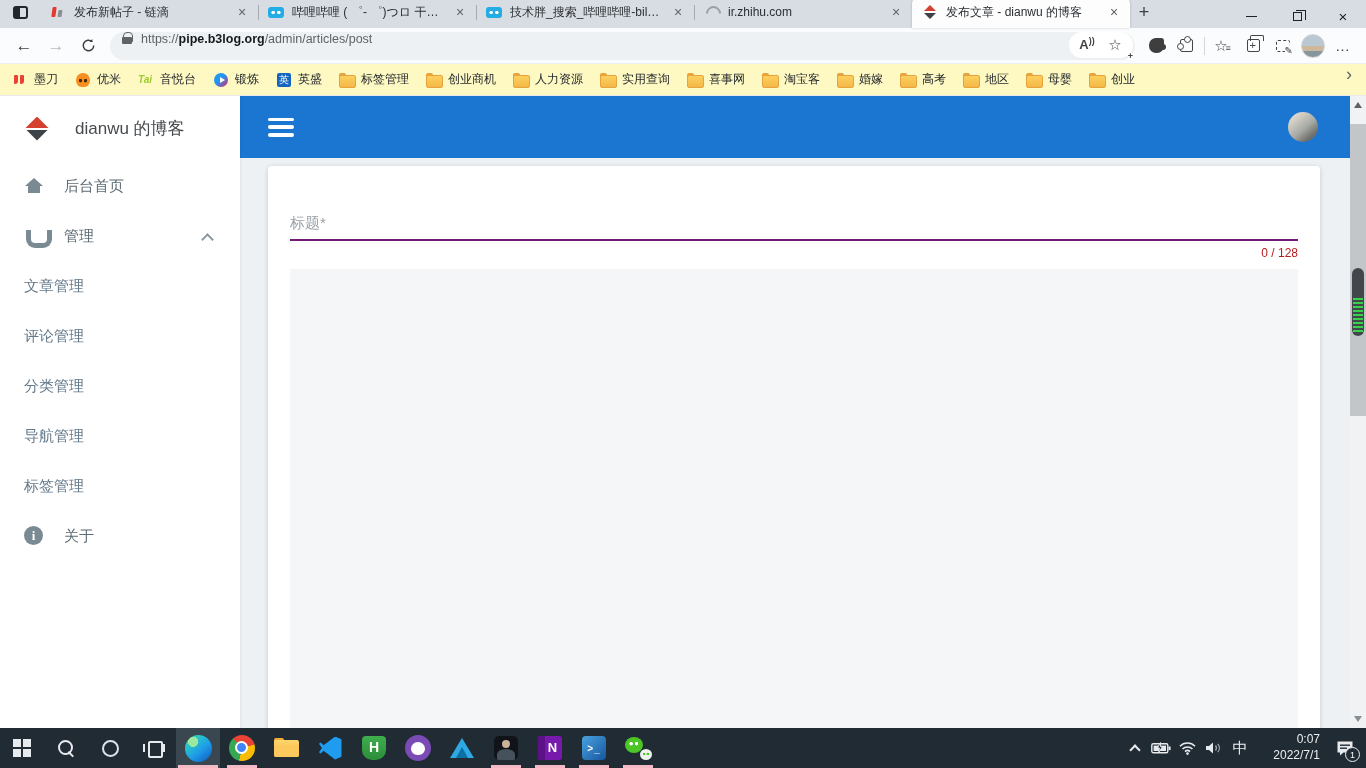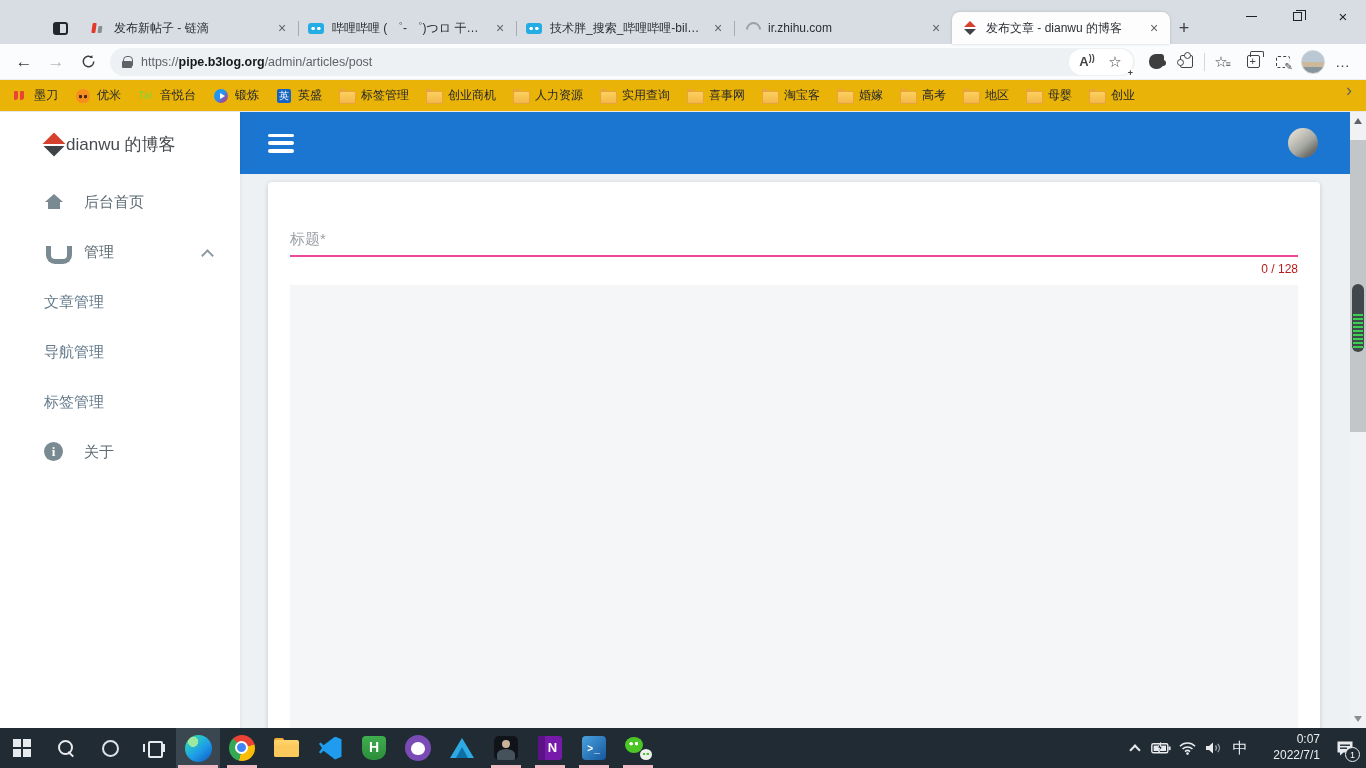--- a/index.html
+++ b/index.html
@@ -1,21 +1,21 @@
 <!DOCTYPE html>
 <html><head>
 <meta charset="utf-8">
 <style>
   * { margin:0; padding:0; box-sizing:border-box; }
   html,body { width:1366px; height:768px; overflow:hidden; }
   body { font-family:"Liberation Sans","DejaVu Sans",sans-serif; font-size:13px; color:#202124; background:#fff; }
   .screen { width:1366px; height:768px; display:flex; flex-direction:column; position:relative; }
 
   
-  .tabstrip { height:44px; background:#d8dde3; display:flex; align-items:flex-end;padding-left:40px; }
+  .tabstrip { height:28px; background:#d8dde3; display:flex; align-items:flex-end; }
   .tab-actions-btn { width:40px; height:32px; display:flex; align-items:center; justify-content:center; }
   .tab-actions-glyph { width:15px; height:13px; border:2px solid #23272b; border-radius:3px; position:relative; }
   .tab-actions-glyph::before { content:''; position:absolute; left:0; top:0; bottom:0; width:5px; background:#23272b; }
   #tabs { display:flex; height:32px; align-items:flex-end; }
   .tab { width:218px; height:32px; display:flex; align-items:center; gap:8px; padding:0 8px 0 10px; position:relative; cursor:default; }
   .tab.sep::before { content:''; position:absolute; left:0; top:9px; width:1px; height:15px; background:#a6abb2; }
   .tab.active { background:#fdfdfe; border-radius:8px 8px 0 0; box-shadow:0 0 3px rgba(0,0,0,.18); }
   .fav { width:16px; height:16px; position:relative; flex:none; }
   .tab-title { flex:1; font-size:12px; color:#2b2f33; white-space:nowrap; overflow:hidden; text-overflow:ellipsis; }
   .tab-close { font-size:14px; color:#5f6368; width:16px; text-align:center; flex:none; }
@@ -32,21 +32,21 @@
   .liandi-favicon::before { left:2px; } .liandi-favicon::after { left:8px; background:#8a8f94; height:7px; top:6px; }
   .bilibili-favicon::before { content:''; position:absolute; left:0; top:3px; width:16px; height:11px; border-radius:3px; background:
       radial-gradient(circle at 32% 50%, #fff 1.5px, transparent 2px),
       radial-gradient(circle at 68% 50%, #fff 1.5px, transparent 2px), #23ade5; }
   .loading-favicon::before { content:''; position:absolute; left:2px; top:2px; width:11px; height:11px; border:2px solid #9aa0a6; border-radius:50%; border-bottom-color:transparent; border-left-color:transparent; transform:rotate(-45deg); }
   .b3log-favicon::before { content:''; position:absolute; left:1px; top:1px; width:14px; height:14px; clip-path:polygon(50% 0,100% 50%,50% 100%,0 50%); background:linear-gradient(#d6402f 46%, #fff 46% 54%, #3e4347 54%); }
 
   .navbar { height:36px; background:#fbfcfd; display:flex; align-items:center; padding:0 8px; border-bottom:1px solid #eceef0; }
   .nav-btn { width:32px; height:32px; display:flex; align-items:center; justify-content:center; font-size:17px; color:#3c4043; flex:none; }
   .nav-btn.disabled { color:#b6babe; }
-  .urlbar { flex:1; height:28px; margin:0 6px; background:#eef1f3; border-radius:14px; display:flex; align-items:center; padding:0 2px 0 12px; }
+  .urlbar { flex:1; height:28px; margin:0 6px; background:#eef1f3; border-radius:14px; display:flex; align-items:flex-start; padding:0 2px 0 12px; }
   .lock-icon { width:10px; height:12px; position:relative; margin-right:9px; flex:none; }
   .lock-icon::before { content:''; position:absolute; left:1px; top:0; width:8px; height:8px; border:1.5px solid #5f6368; border-radius:4px 4px 0 0; }
   .lock-icon::after { content:''; position:absolute; left:0; top:5px; width:10px; height:7px; background:#5f6368; border-radius:1px; }
   .url-text { font-size:12.5px; color:#5f6368; white-space:nowrap; overflow:hidden; flex:1; }
   .url-host { color:#17191c; font-weight:bold; }
   .url-pill-right { margin-left:auto; background:#fff; border-radius:13px; height:26px; display:flex; align-items:center; padding:0 4px; }
   .pill-ic { width:28px; height:26px; display:flex; align-items:center; justify-content:center; color:#444; font-size:13px; }
   .read-aloud { position:relative; font-weight:bold; }
   .read-aloud i { font-style:normal; font-size:9px; position:relative; top:-4px; }
   .star { font-size:15px; color:#444; position:relative; }
@@ -61,45 +61,45 @@
   .favstar-glyph { font-size:15px; color:#444; }
   .favstar-glyph i { font-style:normal; font-size:9px; letter-spacing:-1px; position:relative; left:-2px; }
   .collections-glyph { width:13px; height:13px; border:1.5px solid #444; border-radius:2px; position:relative; }
   .collections-glyph::before { content:''; position:absolute; left:2px; top:-5px; width:12px; height:5px; border:1.5px solid #444; border-bottom:none; border-radius:2px 2px 0 0; }
   .collections-glyph::after { content:'+'; position:absolute; left:2px; top:-1px; font-size:11px; color:#444; }
   .capture-glyph { width:14px; height:12px; border:1.5px dashed #444; border-radius:2px; position:relative; }
   .capture-glyph::after { content:'✎'; position:absolute; right:-4px; bottom:-5px; font-size:10px; background:#fbfcfd; color:#444; }
   .toolbar-avatar { width:24px; height:24px; border-radius:50%; background:linear-gradient(#b9c8d2 0 52%, #cdb89c 52% 72%, #87959d 72%); border:1px solid #d0d4d8; }
   .more-glyph { font-size:15px; color:#444; letter-spacing:1px; }
 
-  .bookmarksbar { height:32px; background:#eab308; display:flex; padding:0 6px 0 12px; border-bottom:1px solid #e7e9eb; }
+  .bookmarksbar { height:32px; background:#fef9c3; display:flex; padding:0 6px 0 12px; border-bottom:1px solid #e7e9eb; }
   #bookmarks { display:flex; align-items:center; flex:1; overflow:hidden; }
   .bm-item { display:flex; align-items:center; gap:6px; margin-right:17px; flex:none; }
   .bm-label { font-size:12px; color:#24282c; white-space:nowrap; }
   .bm { width:16px; height:16px; position:relative; flex:none; }
   .folder-icon::before { content:''; position:absolute; left:0; top:1px; width:7px; height:4px; background:#e8a33d; border-radius:2px 2px 0 0; }
   .folder-icon::after { content:''; position:absolute; left:0; top:3px; width:15px; height:11px; background:linear-gradient(#fdd05f,#f2b847); border:1px solid #e8a33d; border-radius:2px; }
   .modao-icon::before, .modao-icon::after { content:''; position:absolute; top:3px; width:4px; height:9px; background:#e84335; border-radius:1px 1px 3px 1px; }
   .modao-icon::before { left:2px; } .modao-icon::after { left:8px; }
   .youmi-icon::before { content:''; position:absolute; left:1px; top:1px; width:14px; height:14px; border-radius:50% 50% 45% 45%; background:
       radial-gradient(circle at 32% 55%, #4a2c12 1.5px, transparent 2px),
       radial-gradient(circle at 68% 55%, #4a2c12 1.5px, transparent 2px), #f78f1e; }
   .yinyuetai-icon::before { content:'Tai'; position:absolute; left:0; top:2px; font-size:10px; font-style:italic; font-weight:bold; color:#9ccc2c; }
   .duanlian-icon::before { content:''; position:absolute; left:1px; top:1px; width:14px; height:14px; border-radius:50%; background:linear-gradient(135deg,#2196f3 45%, #e91e63); }
   .duanlian-icon::after { content:''; position:absolute; left:7px; top:5px; border-left:5px solid #fff; border-top:3px solid transparent; border-bottom:3px solid transparent; }
   .yingsheng-icon::before { content:'英'; position:absolute; left:1px; top:1px; width:14px; height:14px; background:#1565c0; color:#fff; font-size:10px; line-height:14px; text-align:center; border-radius:2px; }
   .bm-overflow { font-size:18px; color:#5f6368; padding:0 8px; }
 
   
   .page { flex:1; display:flex; position:relative; background:#eef1f4; overflow:hidden; }
   .sidebar { width:240px; background:#fff; flex:none; box-shadow:1px 0 3px rgba(0,0,0,.06); z-index:2; }
-  .logo-row { height:65px; display:flex; align-items:center; gap:0; padding-left:42px; }
+  .logo-row { height:65px; display:flex; align-items:center; gap:26px; padding-left:25px; }
   .logo-diamond { width:24px; height:24px; clip-path:polygon(50% 0,100% 50%,50% 100%,0 50%); background:linear-gradient(#d6402f 45%, #fff 45% 55%, #3e4347 55%); flex:none; }
   .logo-text { font-size:17px; color:#474b4f; }
-  .side-item { height:50px; display:flex; align-items:center; gap:20px; padding-left:24px; position:relative; color:#5d6b74; font-size:15px; cursor:default;margin-left:20px; }
+  .side-item { height:50px; display:flex; align-items:center; gap:20px; padding-left:24px; position:relative; color:#5d6b74; font-size:15px; cursor:default; }
   .side-item.subitem { color:#64798a; }
   .side-item.active { color:#1976d2; }
   .side-item.active::before { content:''; position:absolute; left:0; top:0; width:4px; height:50px; background:#1976d2; }
   .ic { width:20px; height:20px; position:relative; flex:none; }
   .home-icon::before { content:''; position:absolute; left:1px; top:2px; border-left:9px solid transparent; border-right:9px solid transparent; border-bottom:8px solid #7a8a93; }
   .home-icon::after { content:''; position:absolute; left:4px; top:10px; width:12px; height:7px; background:#7a8a93; }
   .plus-circle-icon::before { content:'+'; position:absolute; left:0; top:0; width:20px; height:20px; background:#1976d2; color:#fff; border-radius:50%; font-size:16px; font-weight:bold; line-height:19px; text-align:center; }
   .magnet-icon::before { content:''; position:absolute; left:2px; top:4px; width:16px; height:13px; border:5px solid #7a8a93; border-top:none; border-radius:0 0 9px 9px; }
   .gear-icon::before { content:''; position:absolute; left:1px; top:1px; width:18px; height:18px; border-radius:50%; background:repeating-conic-gradient(#7a8a93 0 26deg, transparent 26deg 60deg); }
   .gear-icon::after { content:''; position:absolute; left:4px; top:4px; width:12px; height:12px; border-radius:50%; border:3.5px solid #7a8a93; background:#fff; }
@@ -110,21 +110,21 @@
   .chev.up { transform:rotate(-135deg); margin-top:6px; }
   .chev.down { transform:rotate(45deg); margin-top:-4px; }
 
   .main { flex:1; display:flex; flex-direction:column; min-width:0; }
   .appbar { height:62px; background:#1b76d2; display:flex; align-items:center; padding:0 32px 0 28px; flex:none; }
   .hamburger { width:26px; height:19px; display:flex; flex-direction:column; justify-content:space-between; }
   .hamburger span { display:block; height:3.5px; background:#fff; border-radius:2px; }
   .appbar-avatar { margin-left:auto; width:30px; height:30px; border-radius:50%; background:linear-gradient(140deg,#d9d4c9 20%, #a7a9a4 55%, #6e6f6b 80%); }
   .content { flex:1; position:relative; overflow:hidden; }
   .card { position:absolute; left:28px; top:8px; width:1052px; height:640px; background:#fff; border-radius:4px; box-shadow:0 1px 5px rgba(0,0,0,.16); padding:0 22px; }
-  .title-input { display:block; width:100%; margin-top:44px; border:none; outline:none; border-bottom:2px solid #ec4899; font-size:15px; padding:4px 0 8px; color:#333; background:transparent; }
+  .title-input { display:block; width:100%; margin-top:44px; border:none; outline:none; border-bottom:2px solid #701a75; font-size:15px; padding:4px 0 8px; color:#333; background:transparent; }
   .title-input::placeholder { color:#9aa0a6; }
   .char-counter { text-align:right; font-size:12px; color:#b91c1c; margin-top:5px; }
   .editor-area { margin-top:9px; height:520px; background:#f4f6f7; }
 
   
   .page-scrollbar { width:16px; flex:none; background:#f1f2f4; display:flex; flex-direction:column; align-items:center; position:relative; z-index:3; }
   .sb-arrow-up { margin-top:6px; width:0; height:0; border-left:4.5px solid transparent; border-right:4.5px solid transparent; border-bottom:6px solid #5f6368; }
   .sb-arrow-down { position:absolute; bottom:6px; width:0; height:0; border-left:4.5px solid transparent; border-right:4.5px solid transparent; border-top:6px solid #8a8d91; }
   .sb-thumb { position:absolute; top:28px; left:0; width:16px; height:292px; background:#c3c6c9; }
   .sb-marker { position:absolute; top:172px; left:2px; width:12px; height:68px; background:#42474b; border-radius:6px; overflow:hidden; }
@@ -358,20 +358,26 @@
           </div>
           <div class="side-item">
             <span class="ic magnet-icon"></span>
             <span class="side-label">管理</span>
             <span class="chev up"></span>
           </div>
           <div class="side-item subitem">
             <span class="side-label">文章管理</span>
           </div>
           <div class="side-item subitem">
+            <span class="side-label">评论管理</span>
+          </div>
+          <div class="side-item subitem">
+            <span class="side-label">分类管理</span>
+          </div>
+          <div class="side-item subitem">
             <span class="side-label">导航管理</span>
           </div>
           <div class="side-item subitem">
             <span class="side-label">标签管理</span>
           </div>
           <div class="side-item">
             <span class="ic info-icon"></span>
             <span class="side-label">关于</span>
           </div>
         </nav>

